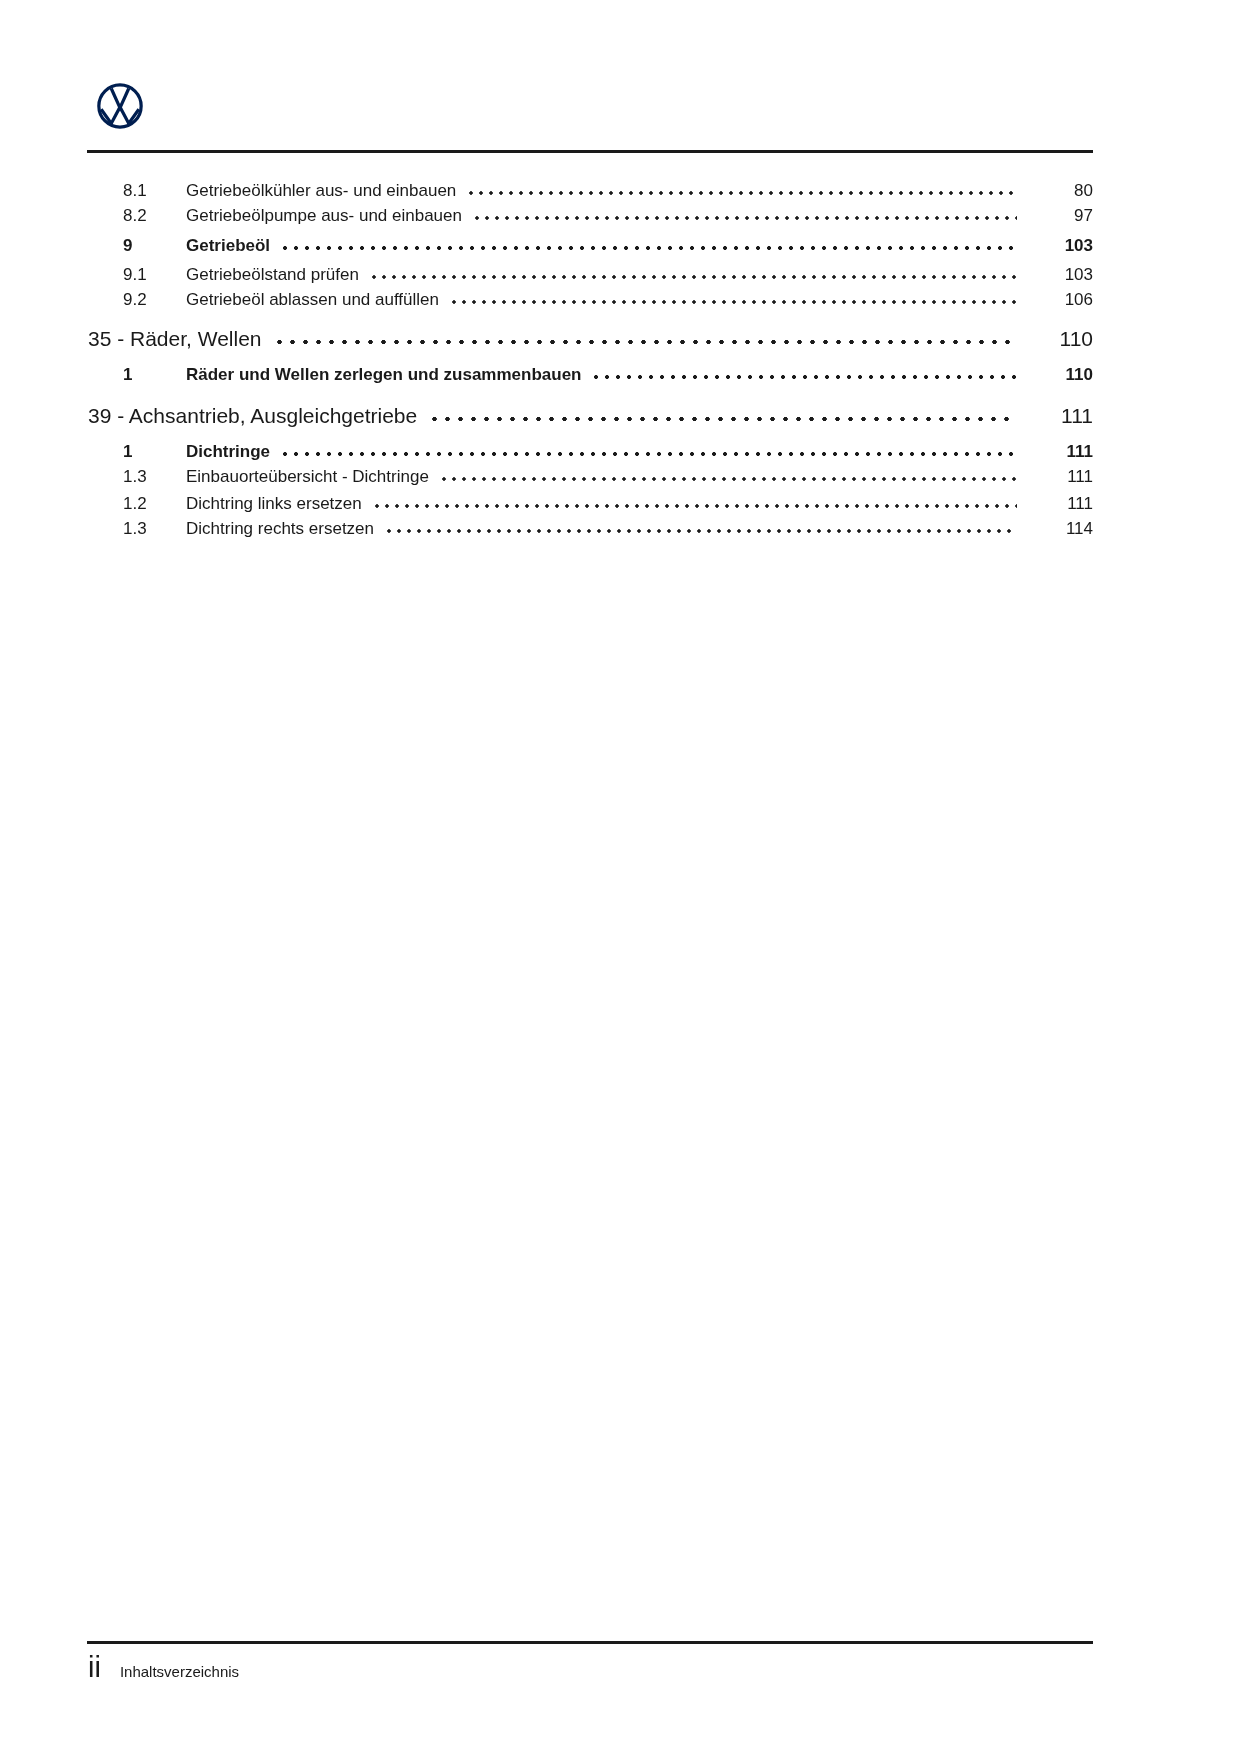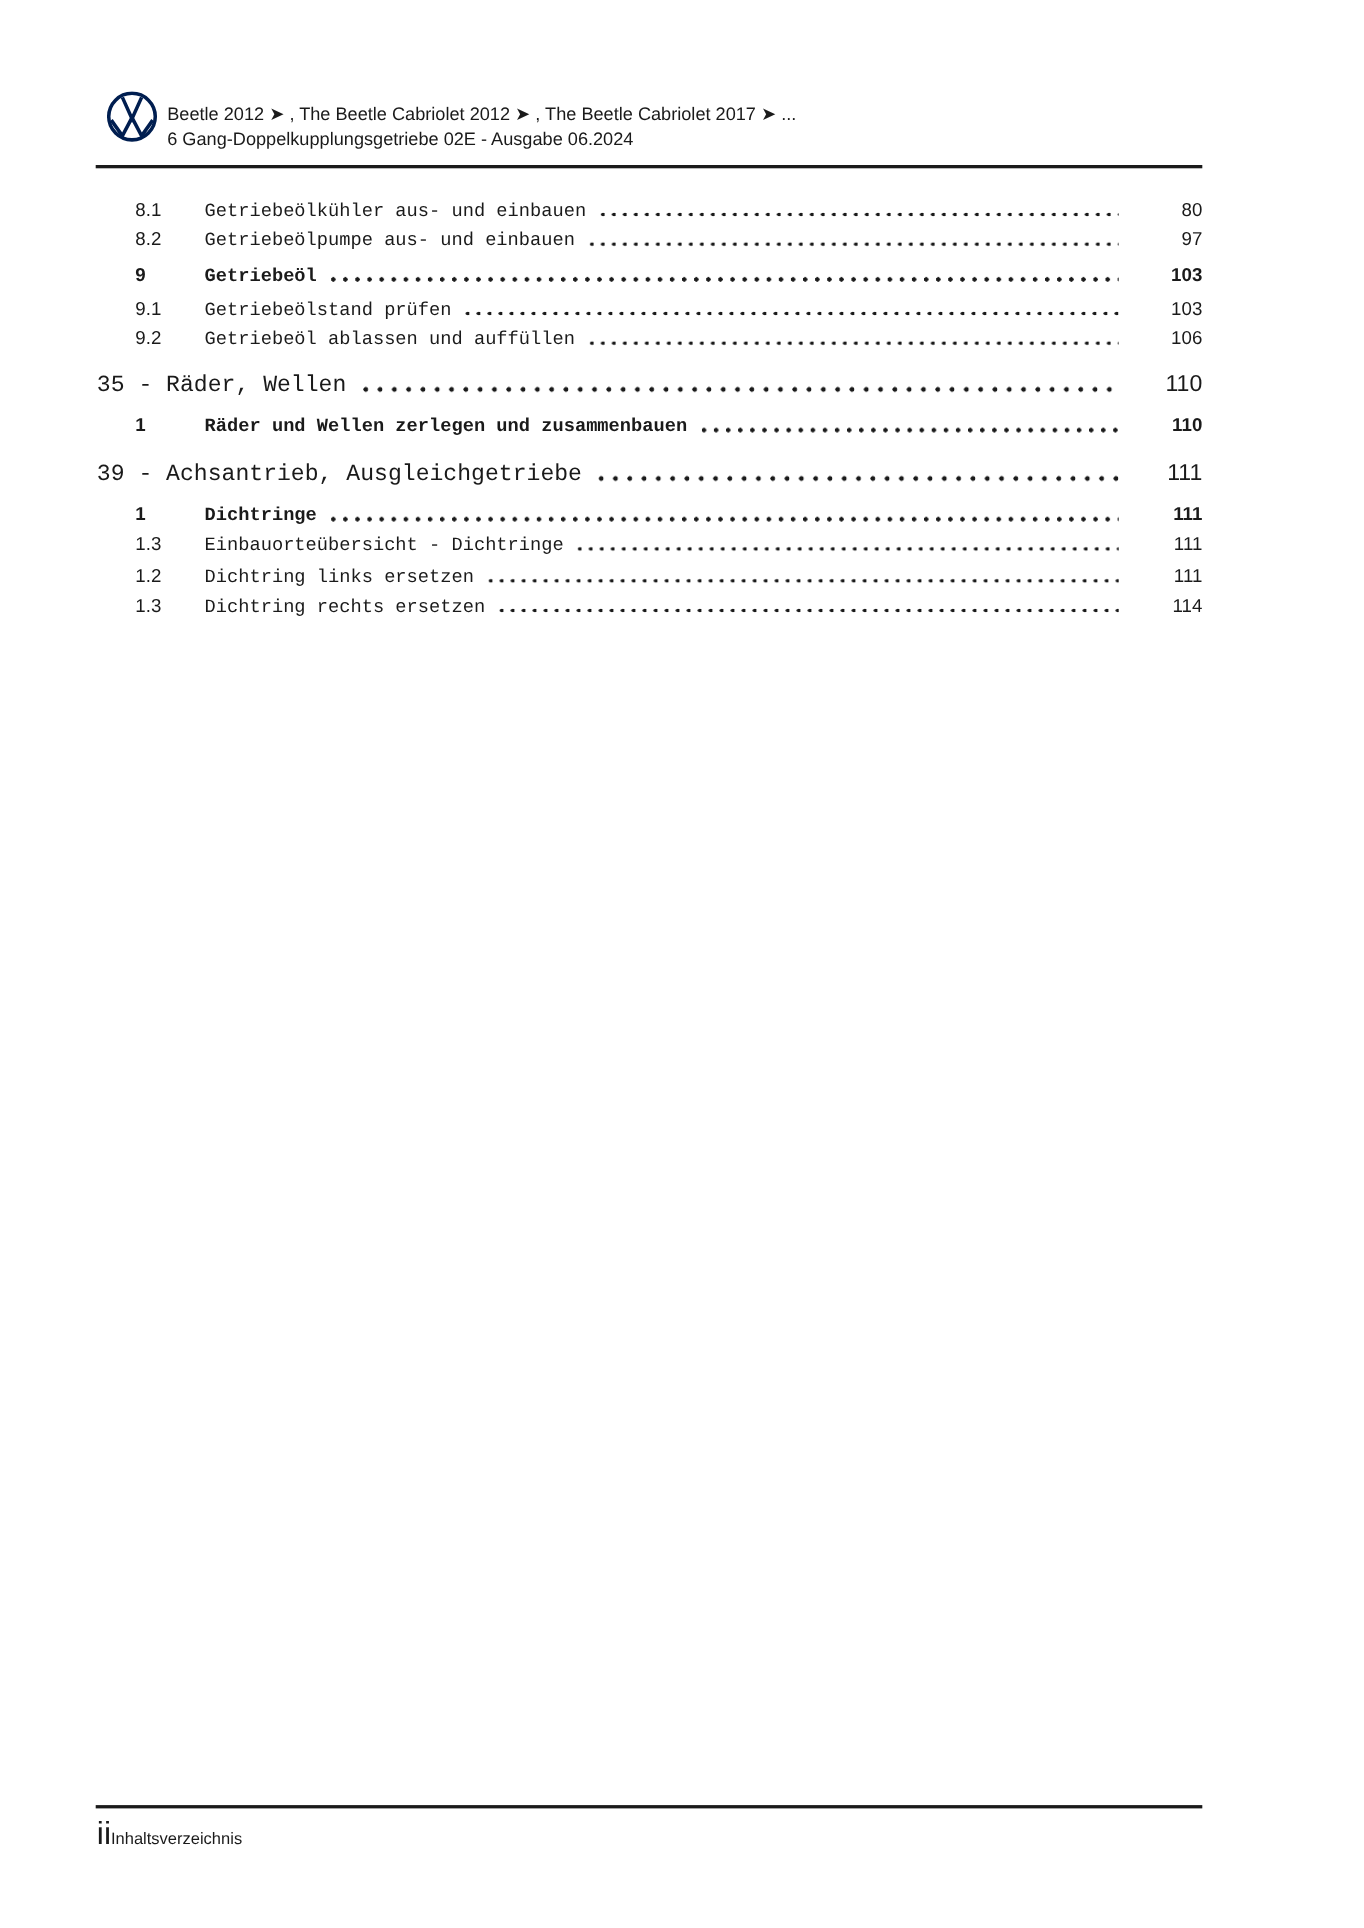--- a/index.html
+++ b/index.html
@@ -22,21 +22,21 @@
   .rule { position:absolute; left:87px; width:1006px; background:#1a1a1a; }
   .header-rule { top:150px; height:3px; }
   
   .toc { position:absolute; left:87px; top:178px; width:1006px; }
   .row {
     display:flex; align-items:baseline;
     font-size:17px; line-height:25px; white-space:nowrap;
   }
   .row.item { padding-left:36px; }
   .row .num  { flex:none; width:63px; }
-  .row .title{ flex:none;font-family:Liberation Mono, monospace; }
+  .row .title{ flex:none; }
   .row .dots {
     flex:1 1 auto; align-self:flex-end;
     height:10px; margin:0 24px 5px 13px;
     background-image:radial-gradient(circle at 2px 5px, #1a1a1a 1.5px, transparent 1.9px);
     background-size:10px 10px; background-repeat:repeat-x;
   }
   .row .pagenum { flex:none; width:52px; text-align:right; }
   .row.b { font-weight:bold; }
   .row.b .dots {
     background-image:radial-gradient(circle at 2px 5px, #1a1a1a 1.8px, transparent 2.2px);
@@ -51,40 +51,36 @@
   .mt5  { margin-top:5px; }
   .mt4  { margin-top:4px; }
   .mt12 { margin-top:12px; }
   .mt8  { margin-top:8px; }
   .mt14 { margin-top:14px; }
   .mt2  { margin-top:2px; }
   
   .footer-rule { top:1641px; height:3px; }
   .footer {
     position:absolute; left:88px; top:1650px;
-    display:flex; align-items:baseline; white-space:nowrap;
+    display:flex; align-items:baseline; gap:19px; white-space:nowrap;
   }
   .footer .pagelabel { font-size:29px; line-height:34px; }
   .footer .sectionlabel { font-size:15px; }
 </style>
 </head>
 <body>
 
 <div class="page">
 
   <svg class="logo" viewBox="0 0 100 100" xmlns="http://www.w3.org/2000/svg">
     <circle cx="50" cy="50" r="46" fill="none" stroke="#001e50" stroke-width="7"></circle>
     <polyline points="31,12 50,54 69,12" fill="none" stroke="#001e50" stroke-width="7"></polyline>
     <polyline points="9,57 31,88 50,52 69,88 91,57" fill="none" stroke="#001e50" stroke-width="7"></polyline>
   </svg>
 
-  <div class="header-text">
-    <div>Beetle 2012 ➤ , The Beetle Cabriolet 2012 ➤ , The Beetle Cabriolet 2017 ➤ ...</div>
-    <div>6 Gang-Doppelkupplungsgetriebe 02E - Ausgabe 06.2024</div>
-  </div>
 
   <div class="rule header-rule"></div>
 
   <main class="toc">
 
     <div class="row item">
       <span class="num">8.1</span>
       <span class="title">Getriebeölkühler aus- und einbauen</span>
       <span class="dots"></span>
       <span class="pagenum">80</span>

